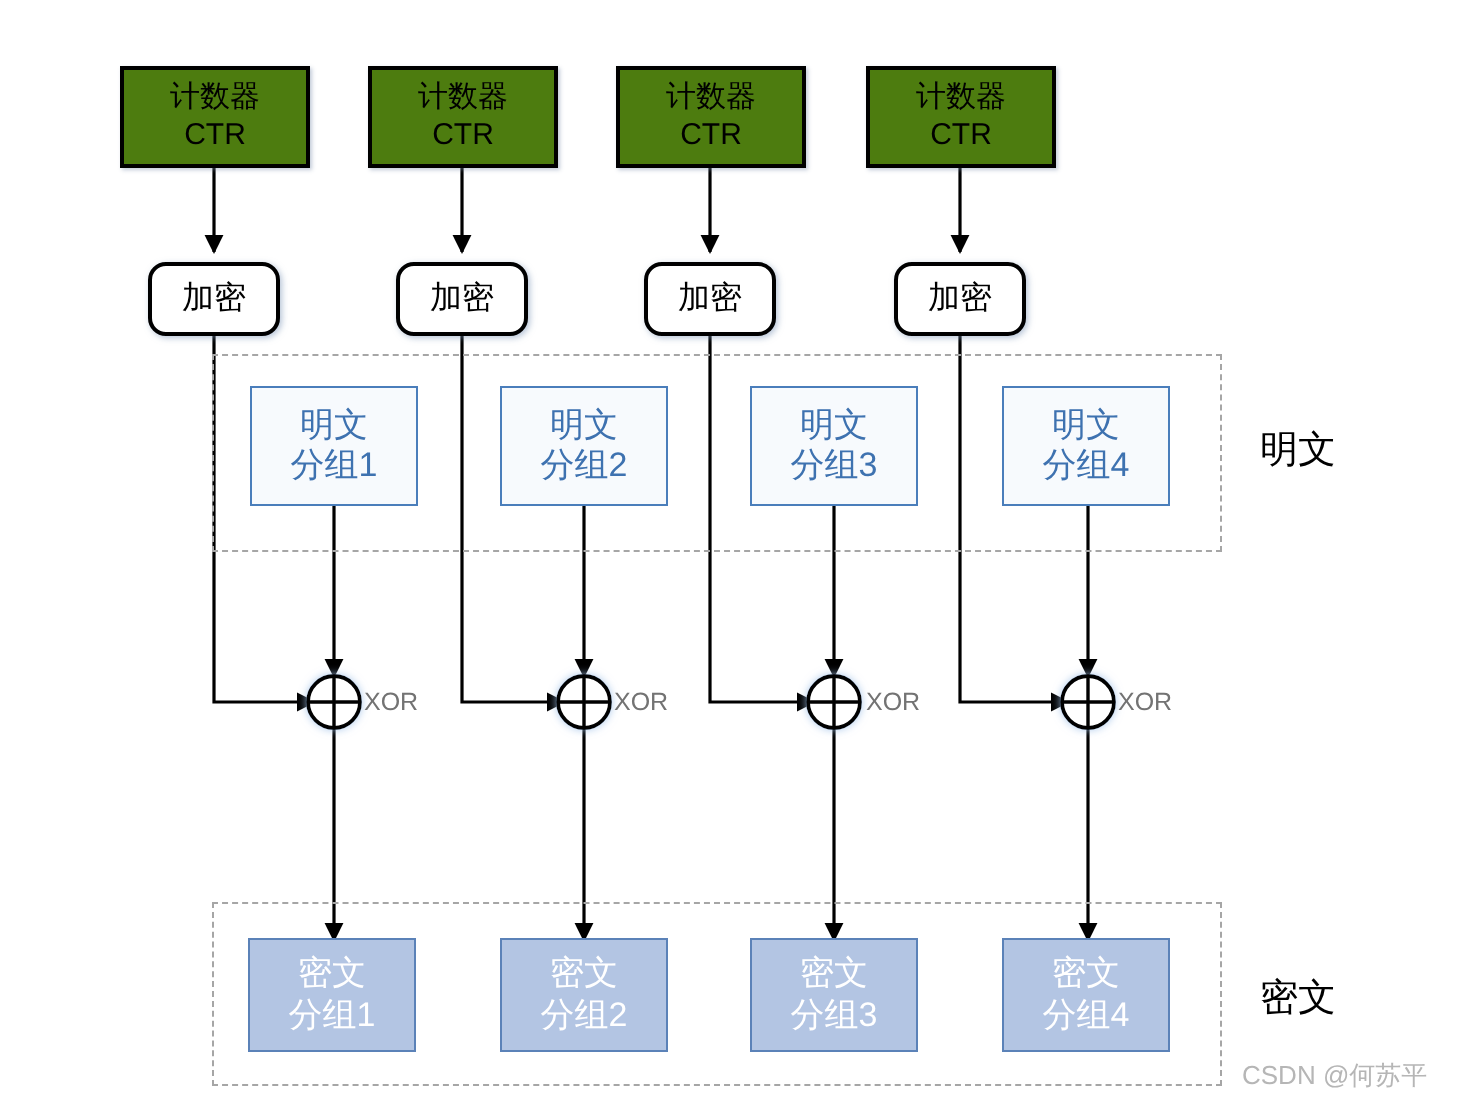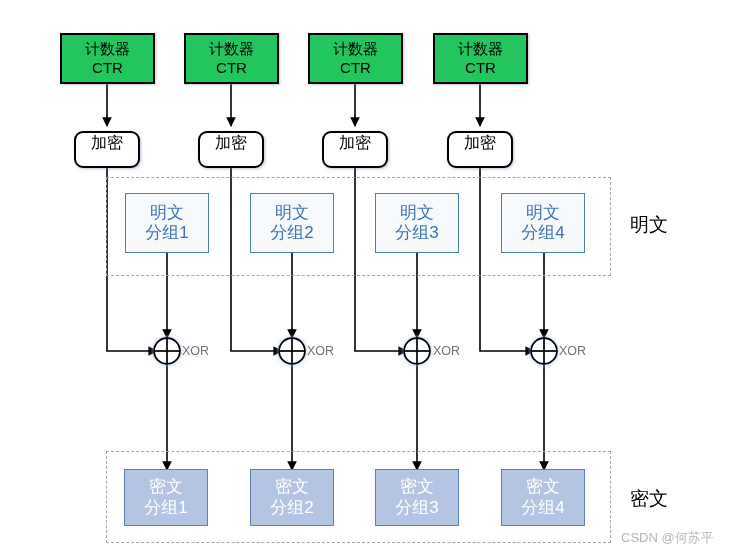--- a/index.html
+++ b/index.html
@@ -22,40 +22,40 @@
     left: 0;
     top: 0;
     width: 733px;
     height: 553px;
   }
   
   .ctr-box {
     position: absolute;
     box-sizing: border-box;
     border: 2px solid #000000;
-    background: #22c55e;
+    background: #4d7c0f;
     box-shadow: 1px 1px 2px rgba(120,140,170,0.45);
     display: flex;
     flex-direction: column;
     align-items: center;
     justify-content: center;
     font-size: 15px;
     color: #000000;
     line-height: 1.24;
   }
   
   .enc-box {
     position: absolute;
     box-sizing: border-box;
     border: 2px solid #000000;
     border-radius: 9px;
     background: #ffffff;
     box-shadow: 1px 1px 3px rgba(120,145,180,0.55);
     display: flex;
-    align-items: flex-start;
+    align-items: center;
     justify-content: center;
     font-size: 16px;
     color: #000000;
   }
   
   .plain-box {
     position: absolute;
     box-sizing: border-box;
     border: 1px solid #4a7ebb;
     background: #f7fafd;

